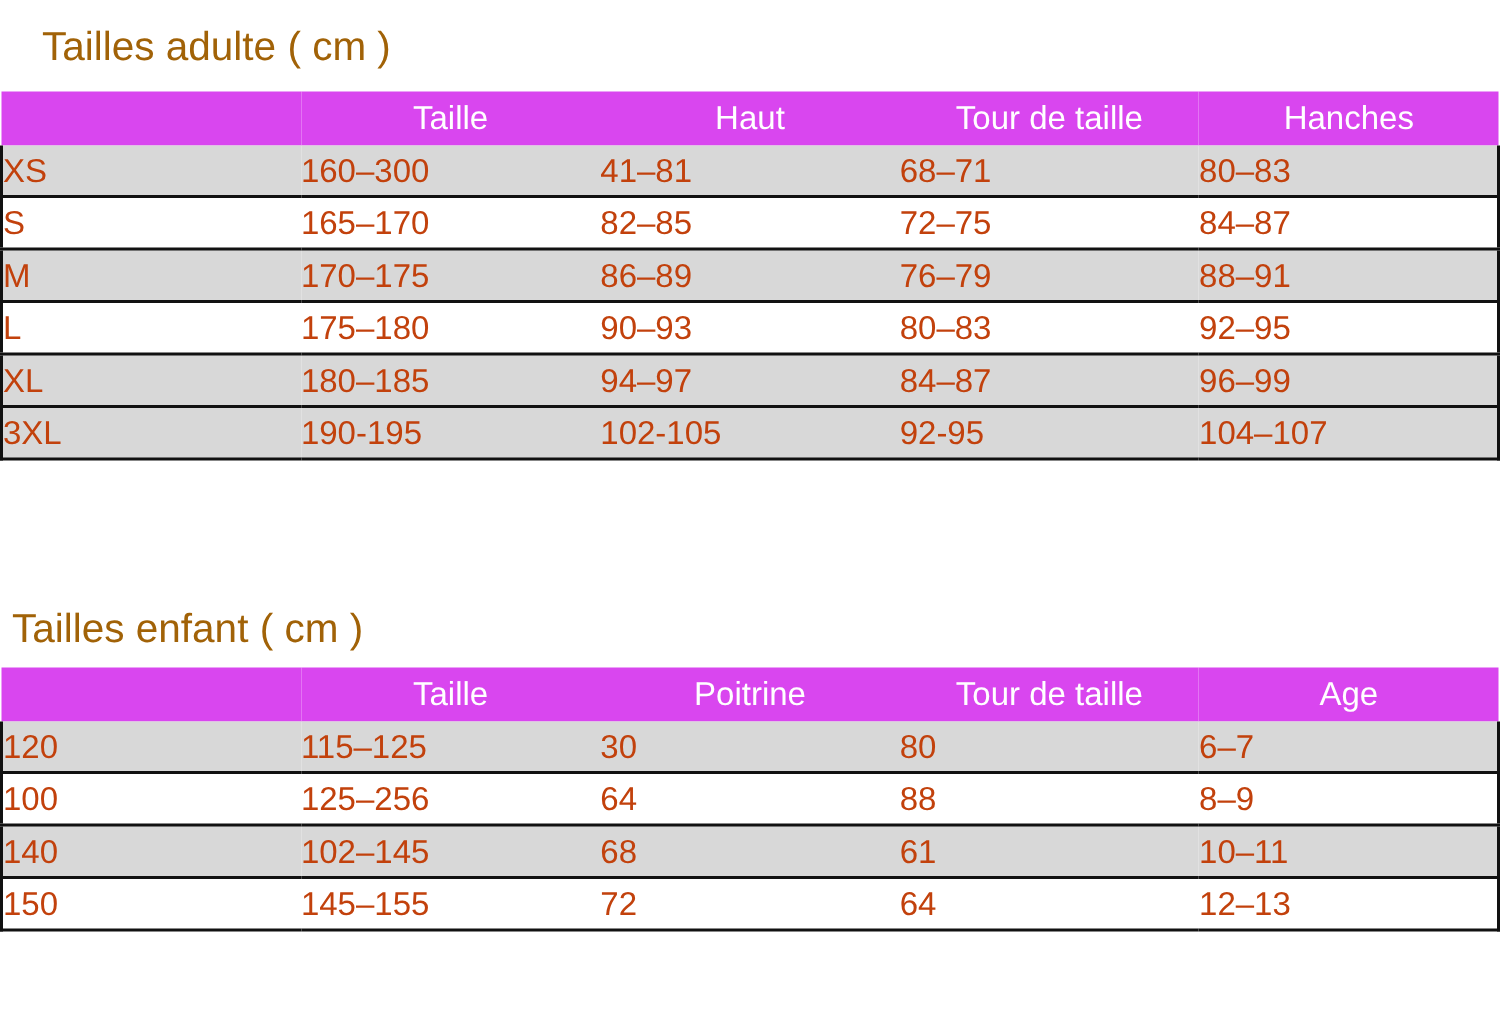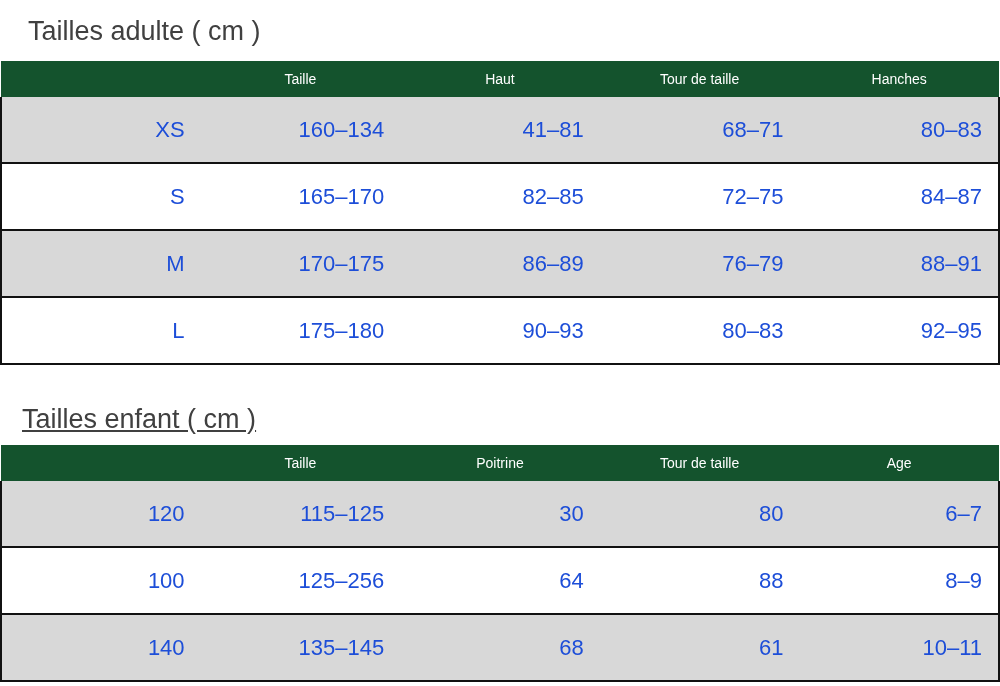--- a/index.html
+++ b/index.html
@@ -1,25 +1,25 @@
 <!DOCTYPE html>
 <html><head>
 <meta charset="utf-8">
 <style>
   html, body { margin: 0; padding: 0; background: #ffffff; }
   body { width: 1000px; height: 686px; position: relative; overflow: hidden;
          font-family: "Liberation Sans", sans-serif; color: #111; }
-  .title { position: absolute; left: 28px; font-size: 27px; color: #404040; font-weight: normal; }
+  .title { position: absolute; left: 28px; font-size: 27px; color: #a16207; font-weight: normal; }
   .t1-title { top: 16px; }
-  .t2-title { top: 404px; left: 22px; text-decoration: underline; }
+  .t2-title { top: 404px; left: 8px; }
   table.size { position: absolute; left: 0; width: 1000px; border-collapse: collapse; table-layout: fixed; }
-  table.size th { background: #14532d; color: #fff; font-weight: normal; font-size: 14px;
+  table.size th { background: #d946ef; color: #fff; font-weight: normal; font-size: 22px;
                   height: 36px; padding: 0; text-align: center; }
-  table.size td { font-size: 22px; height: 33px; padding: 16px; text-align: right;
-                  border-top: 2px solid #111; color: #1d4ed8; }
+  table.size td { font-size: 22px; height: 33px; padding: 0; text-align: left;
+                  border-top: 2px solid #111; color: #c2410c; }
   table.size tbody tr:first-child td { border-top: none; }
   table.size tr.shaded td { background: #d8d8d8; }
   table.size tr.plain td { background: #ffffff; }
   table.size tbody { border-left: 2px solid #111; border-right: 2px solid #111; border-bottom: 2px solid #111; }
   .t1 { top: 61px; }
   .t2 { top: 445px; }
 </style>
 </head>
 <body>
 
@@ -30,21 +30,21 @@
       <th></th>
       <th>Taille</th>
       <th>Haut</th>
       <th>Tour de taille</th>
       <th>Hanches</th>
     </tr>
   </thead>
   <tbody>
     <tr class="shaded">
       <td>XS</td>
-      <td>160–134</td>
+      <td>160–300</td>
       <td>41–81</td>
       <td>68–71</td>
       <td>80–83</td>
     </tr>
     <tr class="plain">
       <td>S</td>
       <td>165–170</td>
       <td>82–85</td>
       <td>72–75</td>
       <td>84–87</td>
@@ -55,20 +55,34 @@
       <td>86–89</td>
       <td>76–79</td>
       <td>88–91</td>
     </tr>
     <tr class="plain">
       <td>L</td>
       <td>175–180</td>
       <td>90–93</td>
       <td>80–83</td>
       <td>92–95</td>
+    </tr>
+    <tr class="shaded">
+      <td>XL</td>
+      <td>180–185</td>
+      <td>94–97</td>
+      <td>84–87</td>
+      <td>96–99</td>
+    </tr>
+    <tr class="shaded">
+      <td>3XL</td>
+      <td>190-195</td>
+      <td>102-105</td>
+      <td>92-95</td>
+      <td>104–107</td>
     </tr>
   </tbody>
 </table>
 
 <div class="title t2-title">Tailles enfant ( cm )</div>
 <table class="size t2">
   <thead>
     <tr>
       <th></th>
       <th>Taille</th>
@@ -87,19 +101,26 @@
     </tr>
     <tr class="plain">
       <td>100</td>
       <td>125–256</td>
       <td>64</td>
       <td>88</td>
       <td>8–9</td>
     </tr>
     <tr class="shaded">
       <td>140</td>
-      <td>135–145</td>
+      <td>102–145</td>
       <td>68</td>
       <td>61</td>
       <td>10–11</td>
+    </tr>
+    <tr class="plain">
+      <td>150</td>
+      <td>145–155</td>
+      <td>72</td>
+      <td>64</td>
+      <td>12–13</td>
     </tr>
   </tbody>
 </table>
 
 </body></html>

